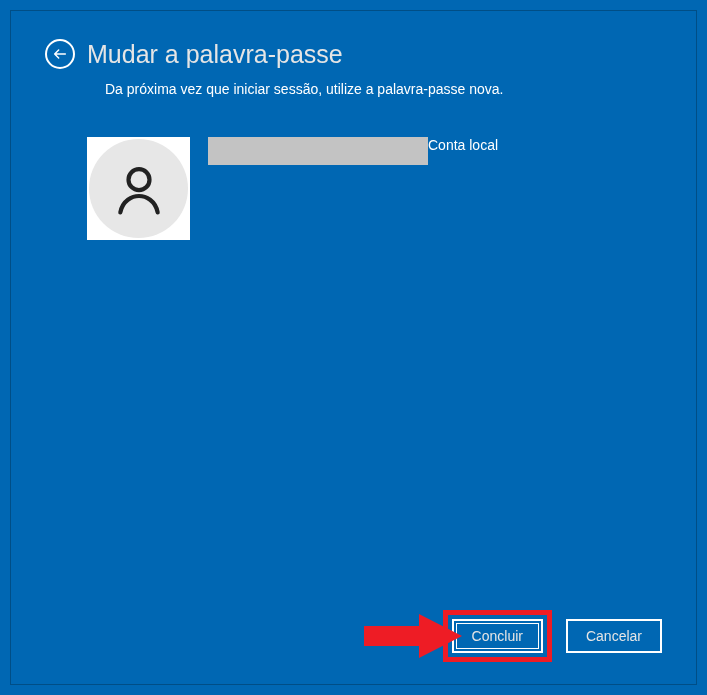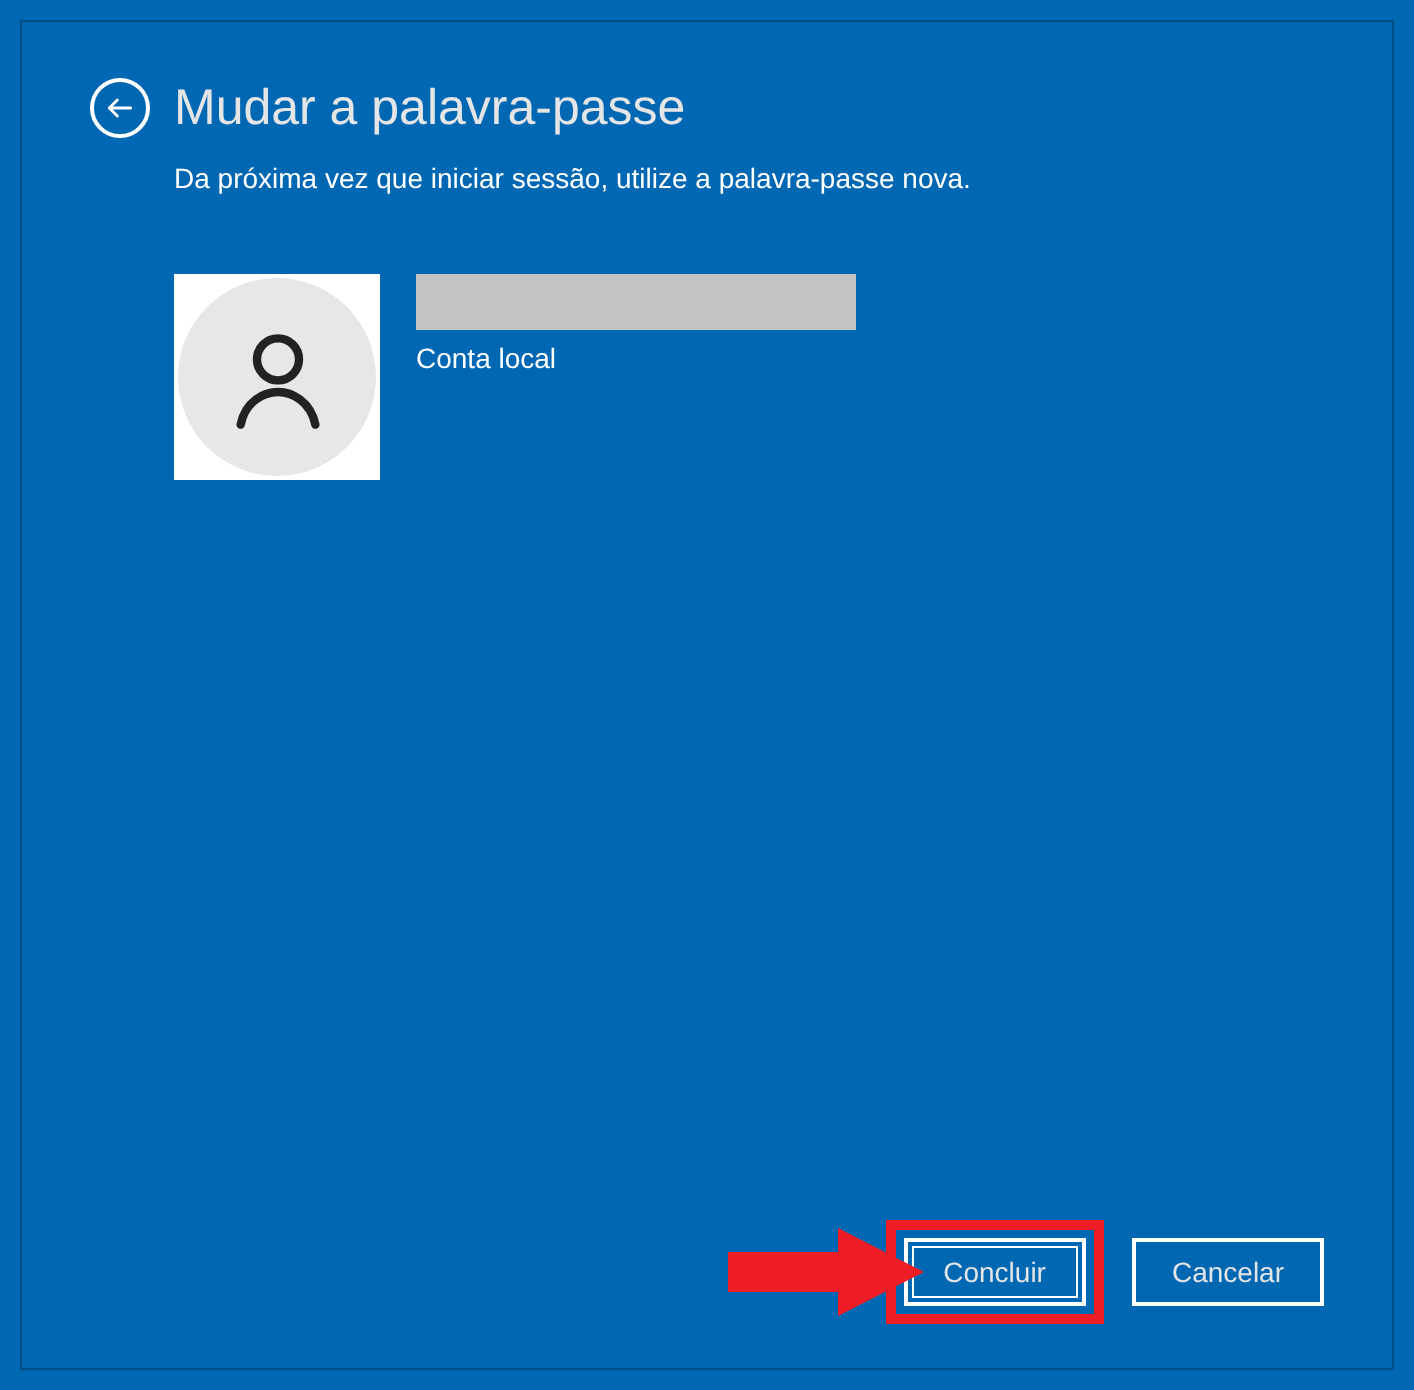--- a/index.html
+++ b/index.html
@@ -45,21 +45,21 @@
       height: 16px;
     }
     .title {
       color: #e5e5e5;
       font-size: 25px;
       font-weight: 400;
     }
     .subtitle {
       color: #ffffff;
       font-size: 14px;
-      margin-left: 42px;
+      margin-left: 60px;
       margin-bottom: 40px;
     }
     .content {
       display: flex;
       gap: 18px;
       margin-left: 42px;
     }
     .avatar {
       width: 103px;
       height: 103px;
@@ -77,21 +77,21 @@
       display: flex;
       align-items: center;
       justify-content: center;
     }
     .avatar-circle svg {
       width: 56px;
       height: 56px;
     }
     .user-info {
       display: flex;
-      flex-direction: column;
+      flex-direction: row;
     }
     .username-blank {
       width: 220px;
       height: 28px;
       background: #c3c3c3;
       margin-bottom: 6px;
     }
     .account-type {
       color: #ffffff;
       font-size: 14px;

